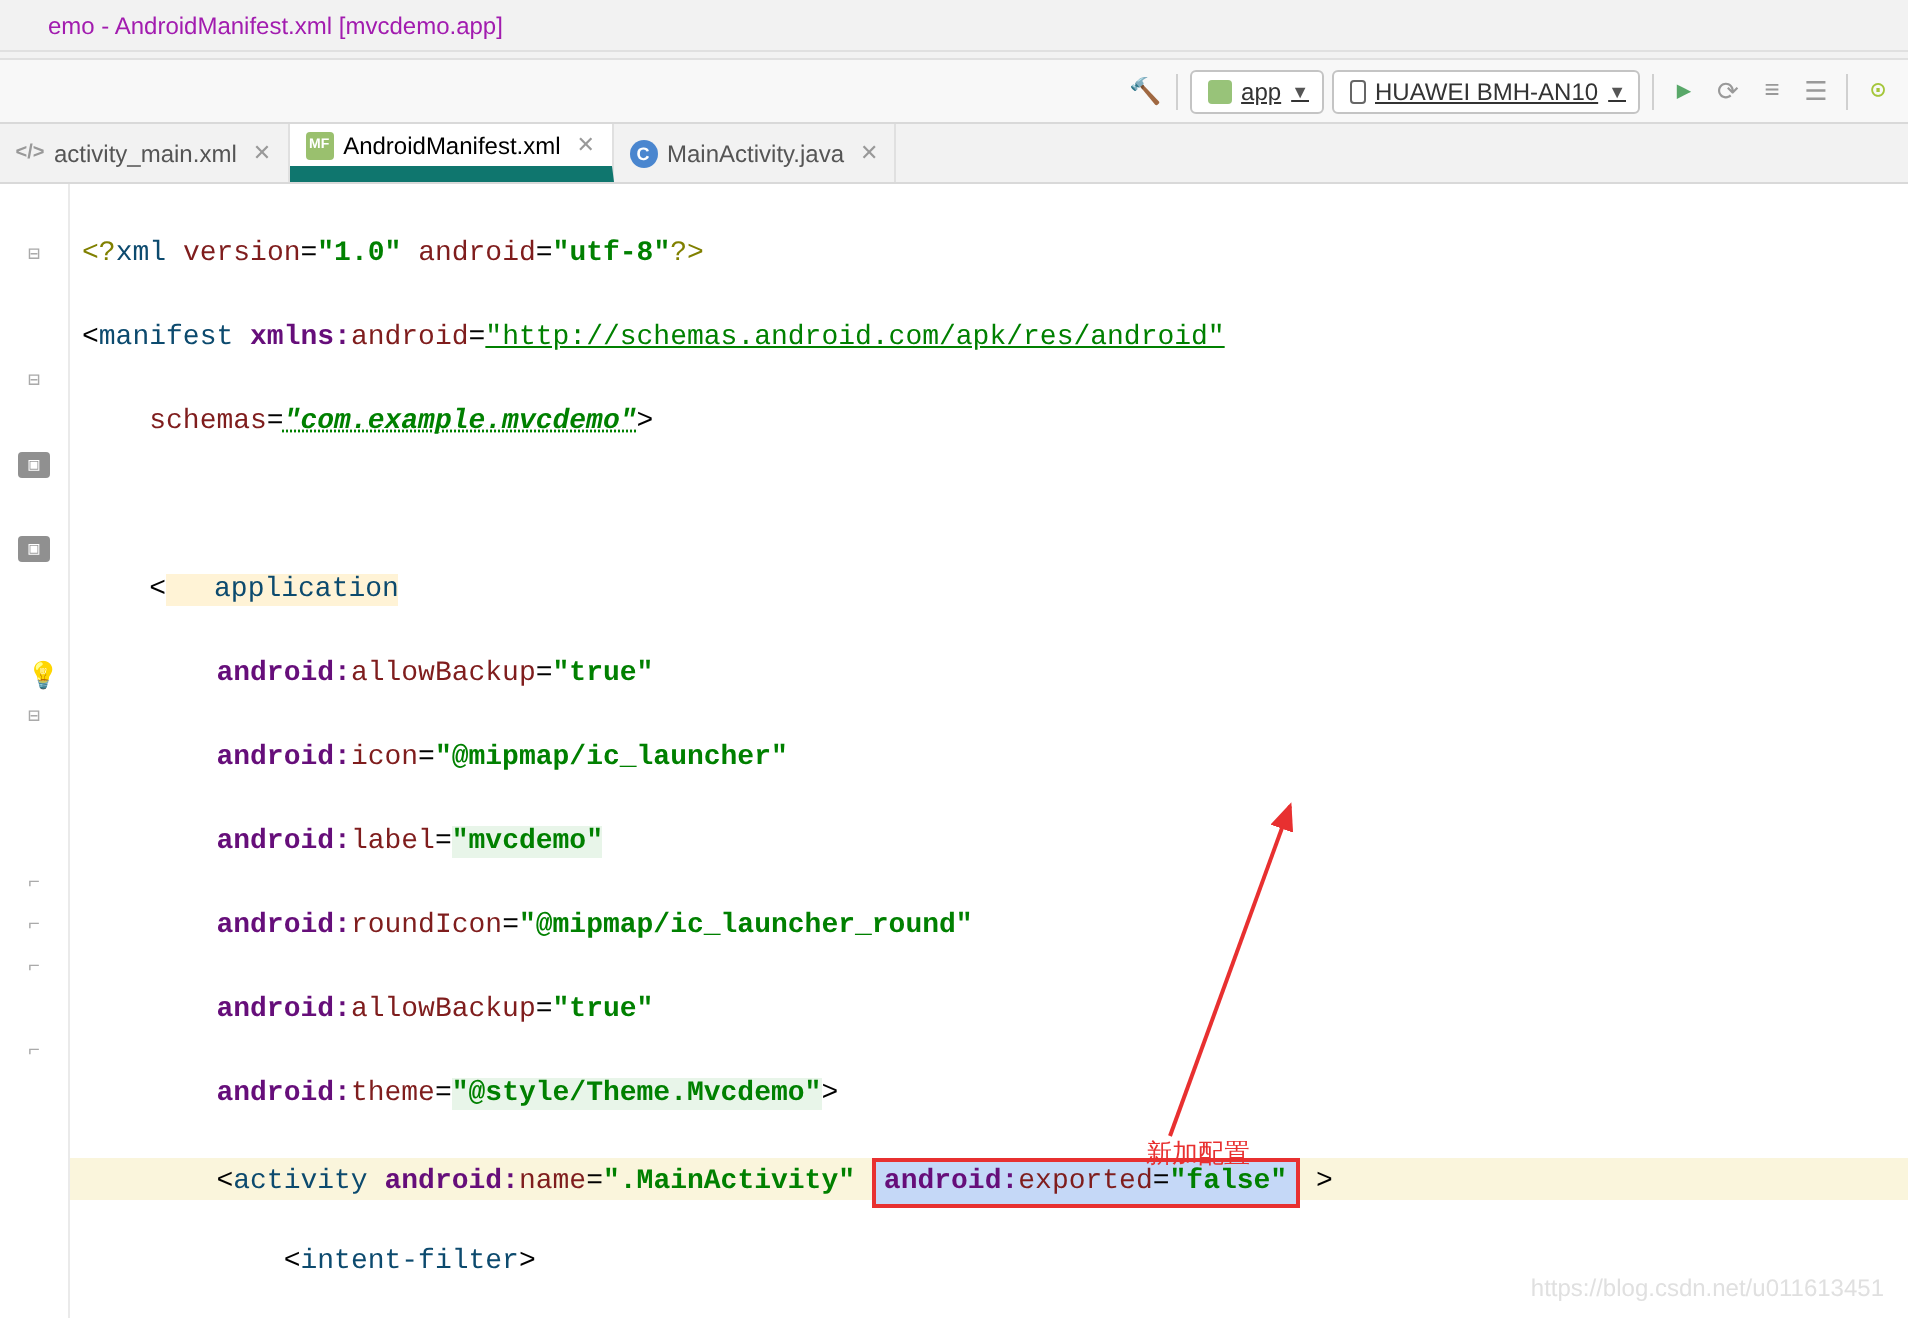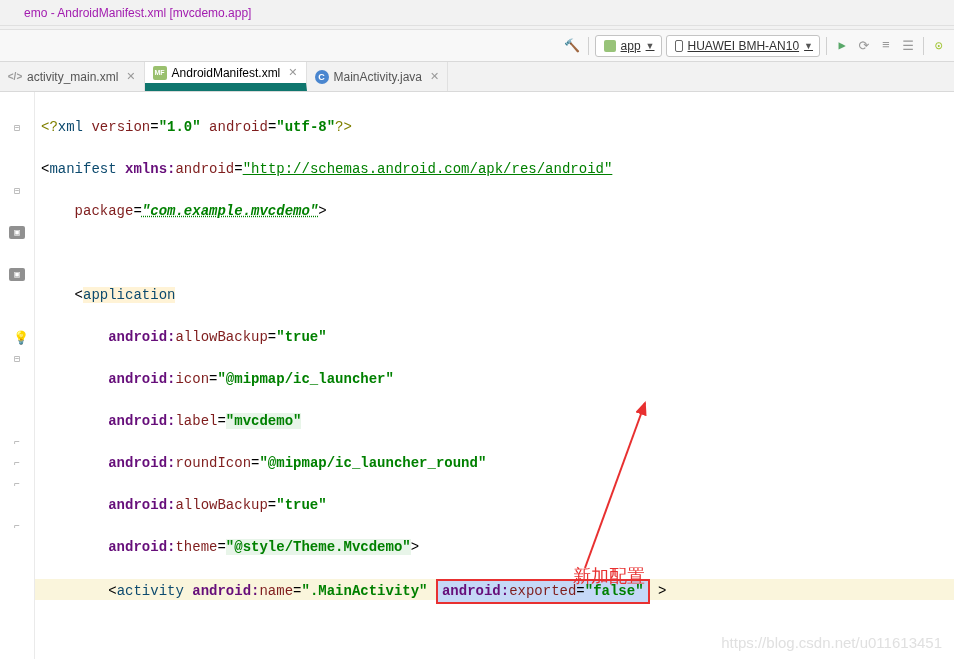--- a/index.html
+++ b/index.html
@@ -147,50 +147,50 @@
     }
     .code .line { height: 21px; }
     .s-tag { color: #0c4a6e; }
     .s-ns { color: #660e7a; font-weight: bold; }
     .s-attr { color: #7f1d1d; }
     .s-str { color: #008000; font-weight: bold; }
     .s-str-link { color: #008000; text-decoration: underline; }
     .s-decl { color: #808000; }
     .s-punct { color: #000; }
     .s-pkg { color: #008000; font-weight: bold; font-style: italic; text-decoration: underline dotted; }
-    .bg-app { background: #fff3d6; }
+    .bg-app { background: #fff3d6; padding-left: 24px; }
     .bg-label { background: #e8f5e9; }
     .bg-theme { background: #e8f5e9; }
     .bg-line-hint { background: #faf5dc; display: block; margin-left: -6px; padding-left: 6px; }
     .highlight-box {
       border: 2px solid #e83030;
       background: #c5d8f7;
       padding: 0 4px;
       display: inline-block;
     }
     .annotation-arrow {
       position: absolute;
       left: 495px;
       top: 306px;
       pointer-events: none;
     }
     .annotation-text {
       position: absolute;
       left: 538px;
       top: 474px;
       color: #e83030;
-      font-size: 18px;
+      font-size: 13px;
       font-family: sans-serif;
     }
     .watermark {
       position: absolute;
       right: 12px;
       bottom: 8px;
       color: #e0e0e0;
-      font-size: 15px;
+      font-size: 12px;
       font-family: sans-serif;
     }
   </style>
 </head>
 <body>
 
 <div class="top-bar">
   <span>emo - AndroidManifest.xml  [mvcdemo.app]</span>
 </div>
 <div class="menu-line"></div>
@@ -276,30 +276,31 @@
       </div>
     <div class="gutter-icon"></div>
     <div class="gutter-icon">
         <span class="fold">⌐</span>
       </div>
   </div>
 
   <div class="code">
 <div class="line"><span class="s-decl">&lt;?</span><span class="s-tag">xml</span> <span class="s-attr">version</span><span class="s-punct">=</span><span class="s-str">"1.0"</span> <span class="s-attr">android</span><span class="s-punct">=</span><span class="s-str">"utf-8"</span><span class="s-decl">?&gt;</span></div>
 <div class="line"><span class="s-punct">&lt;</span><span class="s-tag">manifest</span> <span class="s-ns">xmlns:</span><span class="s-attr">android</span><span class="s-punct">=</span><span class="s-str-link">"http://schemas.android.com/apk/res/android"</span></div>
-<div class="line">    <span class="s-attr">package</span><span class="s-punct">=</span><span class="s-pkg">"com.example.mvcdemo"</span><span class="s-punct">&gt;</span></div>
+<div class="line">    <span class="s-attr">schemas</span><span class="s-punct">=</span><span class="s-pkg">"com.example.mvcdemo"</span><span class="s-punct">&gt;</span></div>
 <div class="line"></div>
 <div class="line">    <span class="s-punct">&lt;</span><span class="bg-app"><span class="s-tag">application</span></span></div>
 <div class="line">        <span class="s-ns">android:</span><span class="s-attr">allowBackup</span><span class="s-punct">=</span><span class="s-str">"true"</span></div>
 <div class="line">        <span class="s-ns">android:</span><span class="s-attr">icon</span><span class="s-punct">=</span><span class="s-str">"@mipmap/ic_launcher"</span></div>
 <div class="line">        <span class="s-ns">android:</span><span class="s-attr">label</span><span class="s-punct">=</span><span class="bg-label"><span class="s-str">"mvcdemo"</span></span></div>
 <div class="line">        <span class="s-ns">android:</span><span class="s-attr">roundIcon</span><span class="s-punct">=</span><span class="s-str">"@mipmap/ic_launcher_round"</span></div>
 <div class="line">        <span class="s-ns">android:</span><span class="s-attr">allowBackup</span><span class="s-punct">=</span><span class="s-str">"true"</span></div>
 <div class="line">        <span class="s-ns">android:</span><span class="s-attr">theme</span><span class="s-punct">=</span><span class="bg-theme"><span class="s-str">"@style/Theme.Mvcdemo"</span></span><span class="s-punct">&gt;</span></div>
 <div class="line bg-line-hint">        <span class="s-punct">&lt;</span><span class="s-tag">activity</span> <span class="s-ns">android:</span><span class="s-attr">name</span><span class="s-punct">=</span><span class="s-str">".MainActivity"</span> <span class="highlight-box"><span class="s-ns">android:</span><span class="s-attr">exported</span><span class="s-punct">=</span><span class="s-str">"false"</span></span> <span class="s-punct">&gt;</span></div>
+<div class="line">            <span class="s-punct">&lt;</span><span class="s-tag">intent-filter</span><span class="s-punct">&gt;</span></div>
 
 
 
 
 
 
 
 
 
     <svg class="annotation-arrow" width="180" height="180">

